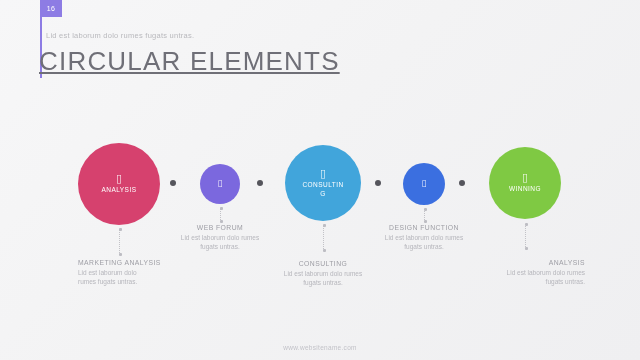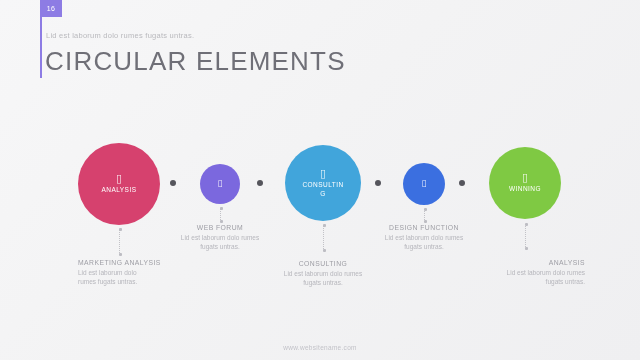--- a/index.html
+++ b/index.html
@@ -47,27 +47,28 @@
   .subtitle {
     position: absolute;
     left: 46px;
     top: 31px;
     font-size: 7.5px;
     color: #b9b9bd;
     letter-spacing: 0.25px;
   }
   .title {
     position: absolute;
-    left: 45px;
+    left: 39px;
     top: 46px;
     font-size: 26px;
     font-weight: 300;
     color: #6f6f77;
     letter-spacing: 1.2px;
     white-space: nowrap;
+    text-decoration: underline;
   }
 
   
   .diagram {
     position: absolute;
     left: 0;
     top: 128px;
     width: 640px;
     height: 180px;
   }

